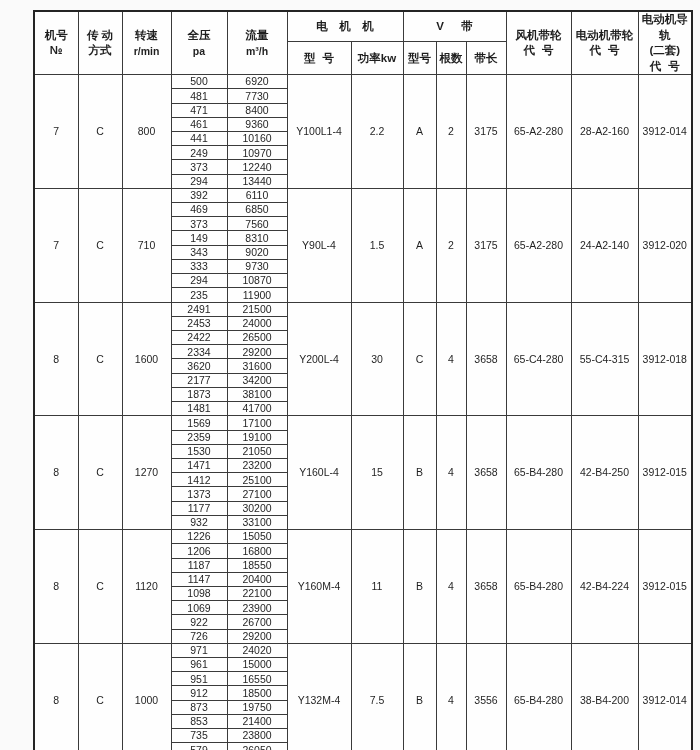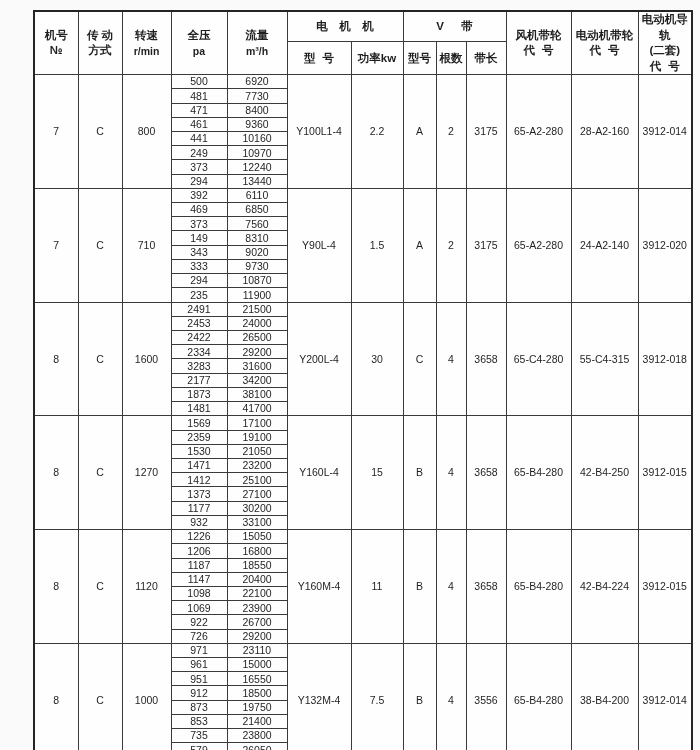--- a/index.html
+++ b/index.html
@@ -238,21 +238,21 @@
       </tr>
       <tr>
         <td>2422</td>
         <td>26500</td>
       </tr>
       <tr>
         <td>2334</td>
         <td>29200</td>
       </tr>
       <tr>
-        <td>3283</td>
+        <td>3620</td>
         <td>31600</td>
       </tr>
       <tr>
         <td>2177</td>
         <td>34200</td>
       </tr>
       <tr>
         <td>1873</td>
         <td>38100</td>
       </tr>
@@ -344,21 +344,21 @@
       </tr>
       <tr>
         <td>726</td>
         <td>29200</td>
       </tr>
       <tr class="block-start">
         <td rowspan="8">8</td>
         <td rowspan="8">C</td>
         <td rowspan="8">1000</td>
         <td>971</td>
-        <td>23110</td>
+        <td>24020</td>
         <td rowspan="8">Y132M-4</td>
         <td rowspan="8">7.5</td>
         <td rowspan="8">B</td>
         <td rowspan="8">4</td>
         <td rowspan="8">3556</td>
         <td rowspan="8">65-B4-280</td>
         <td rowspan="8">38-B4-200</td>
         <td rowspan="8">3912-014</td>
       </tr>
       <tr>

